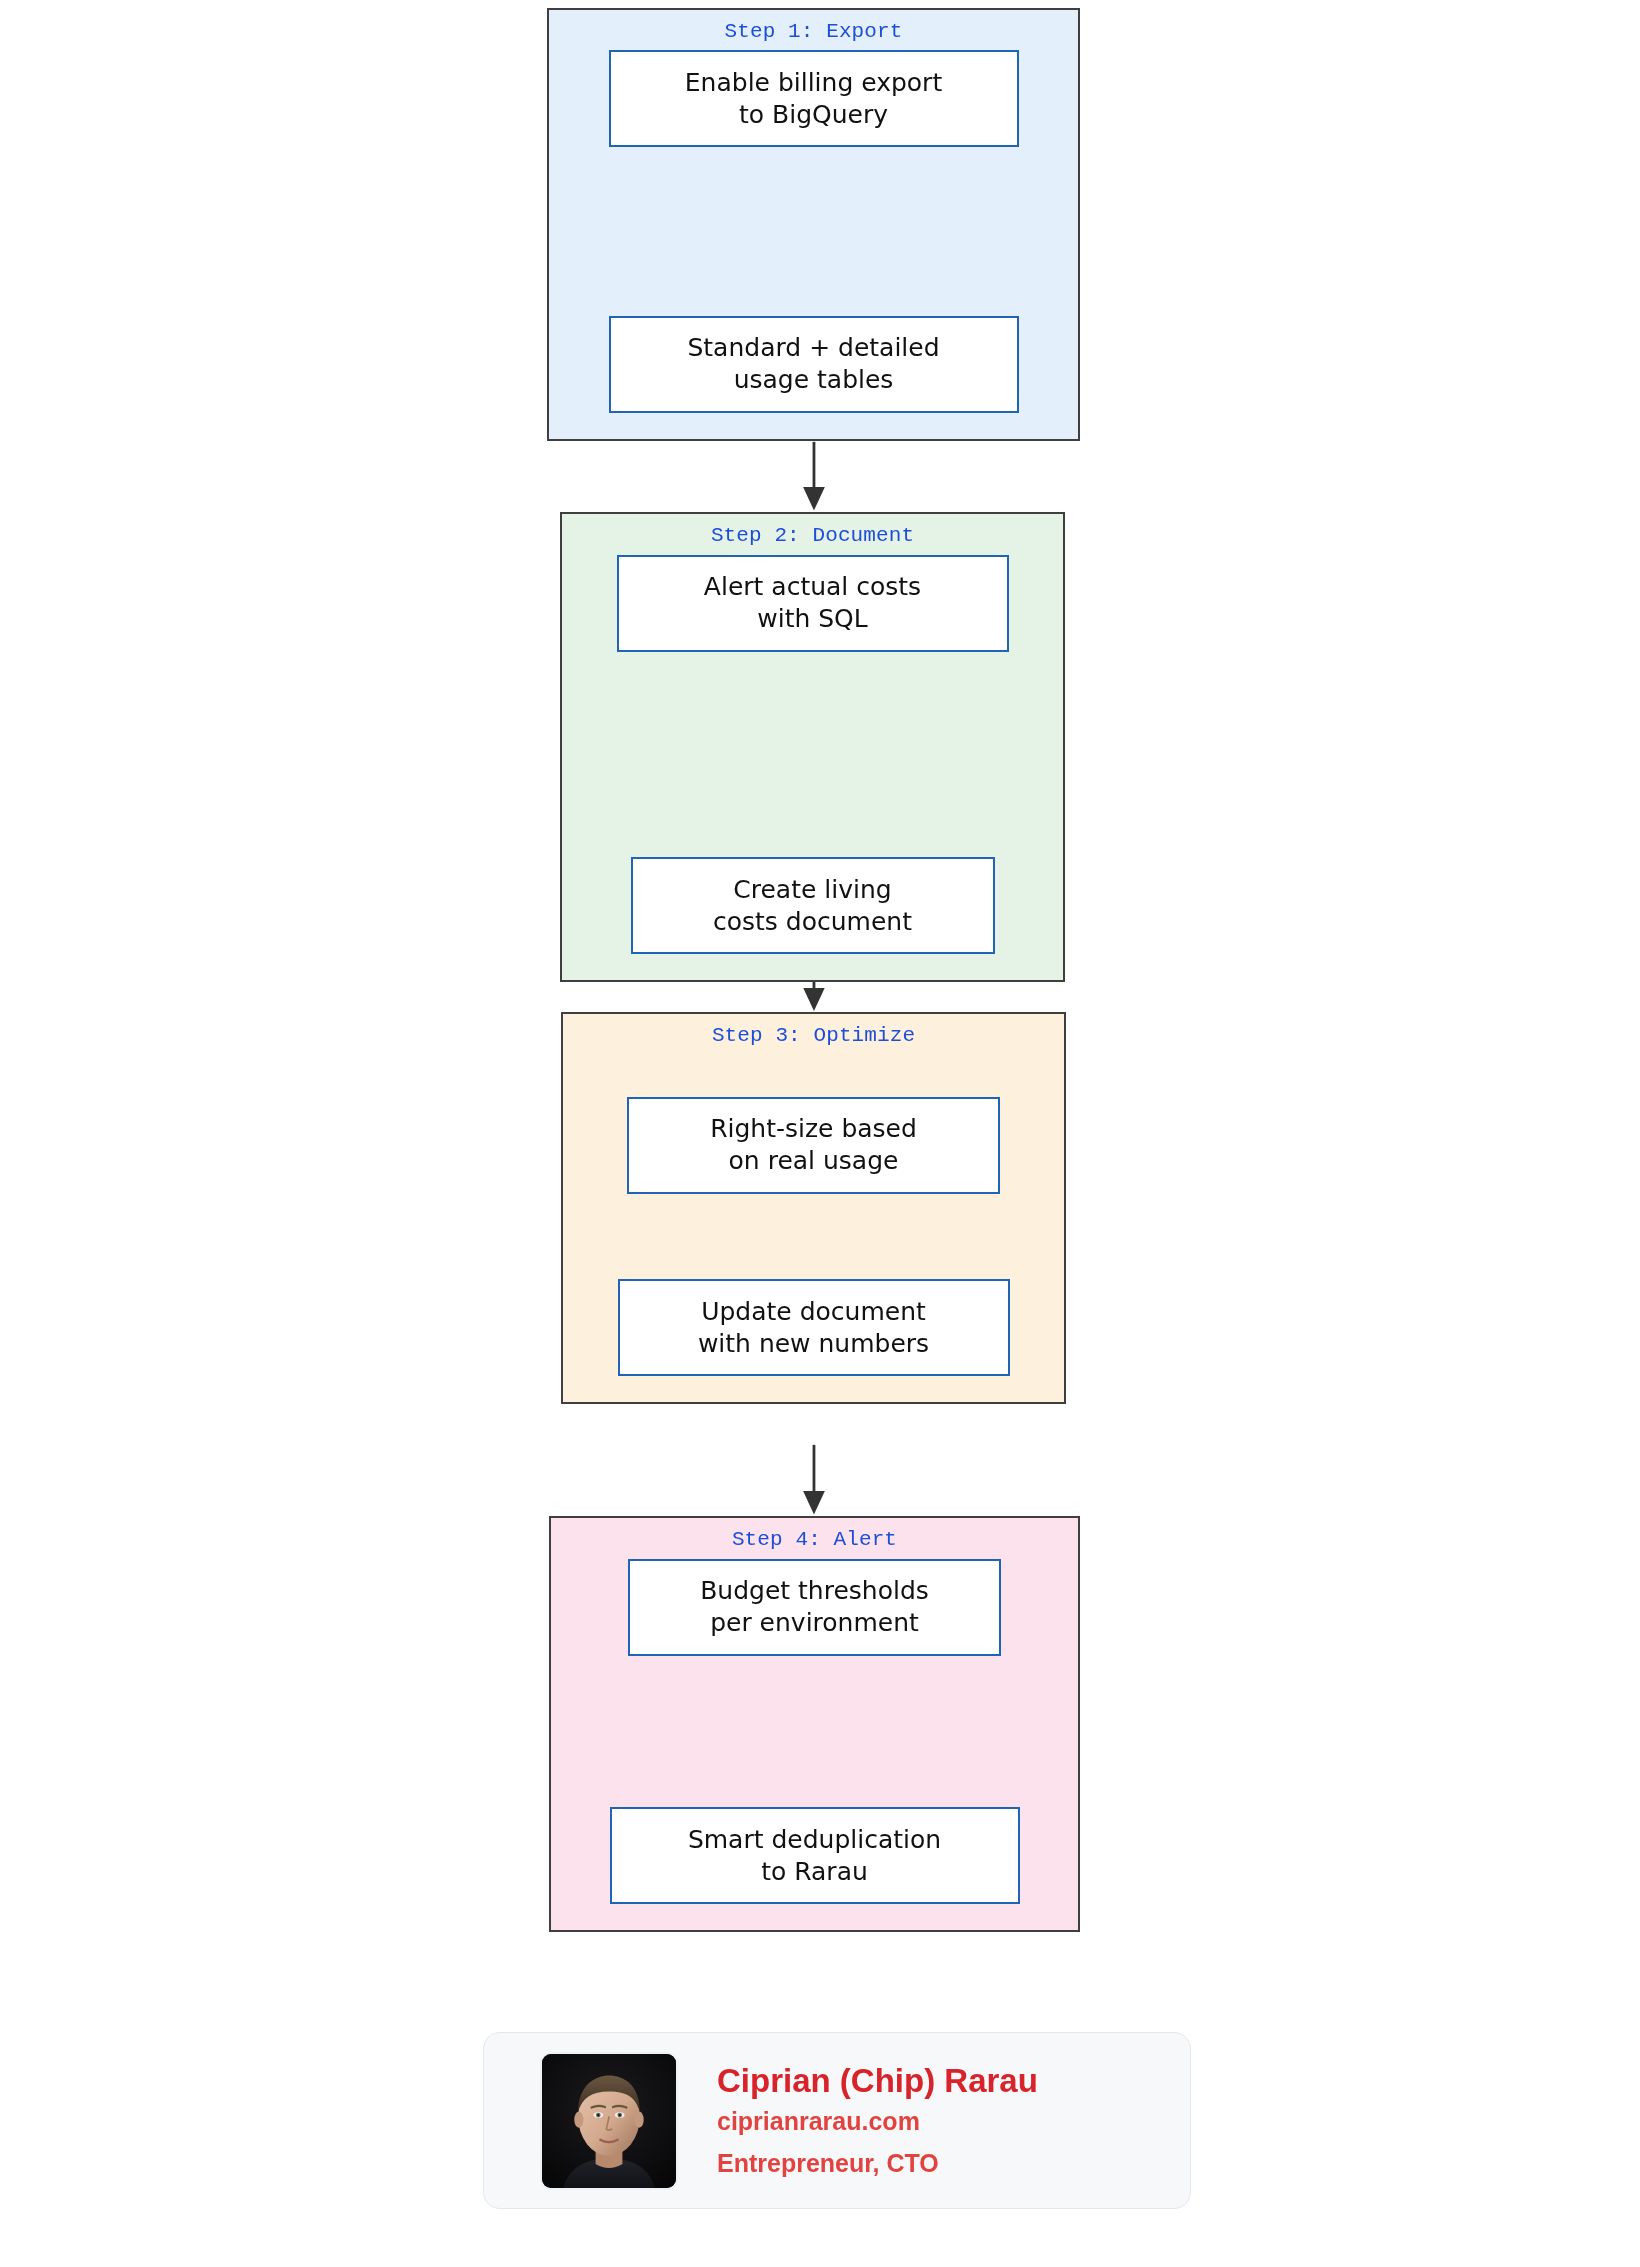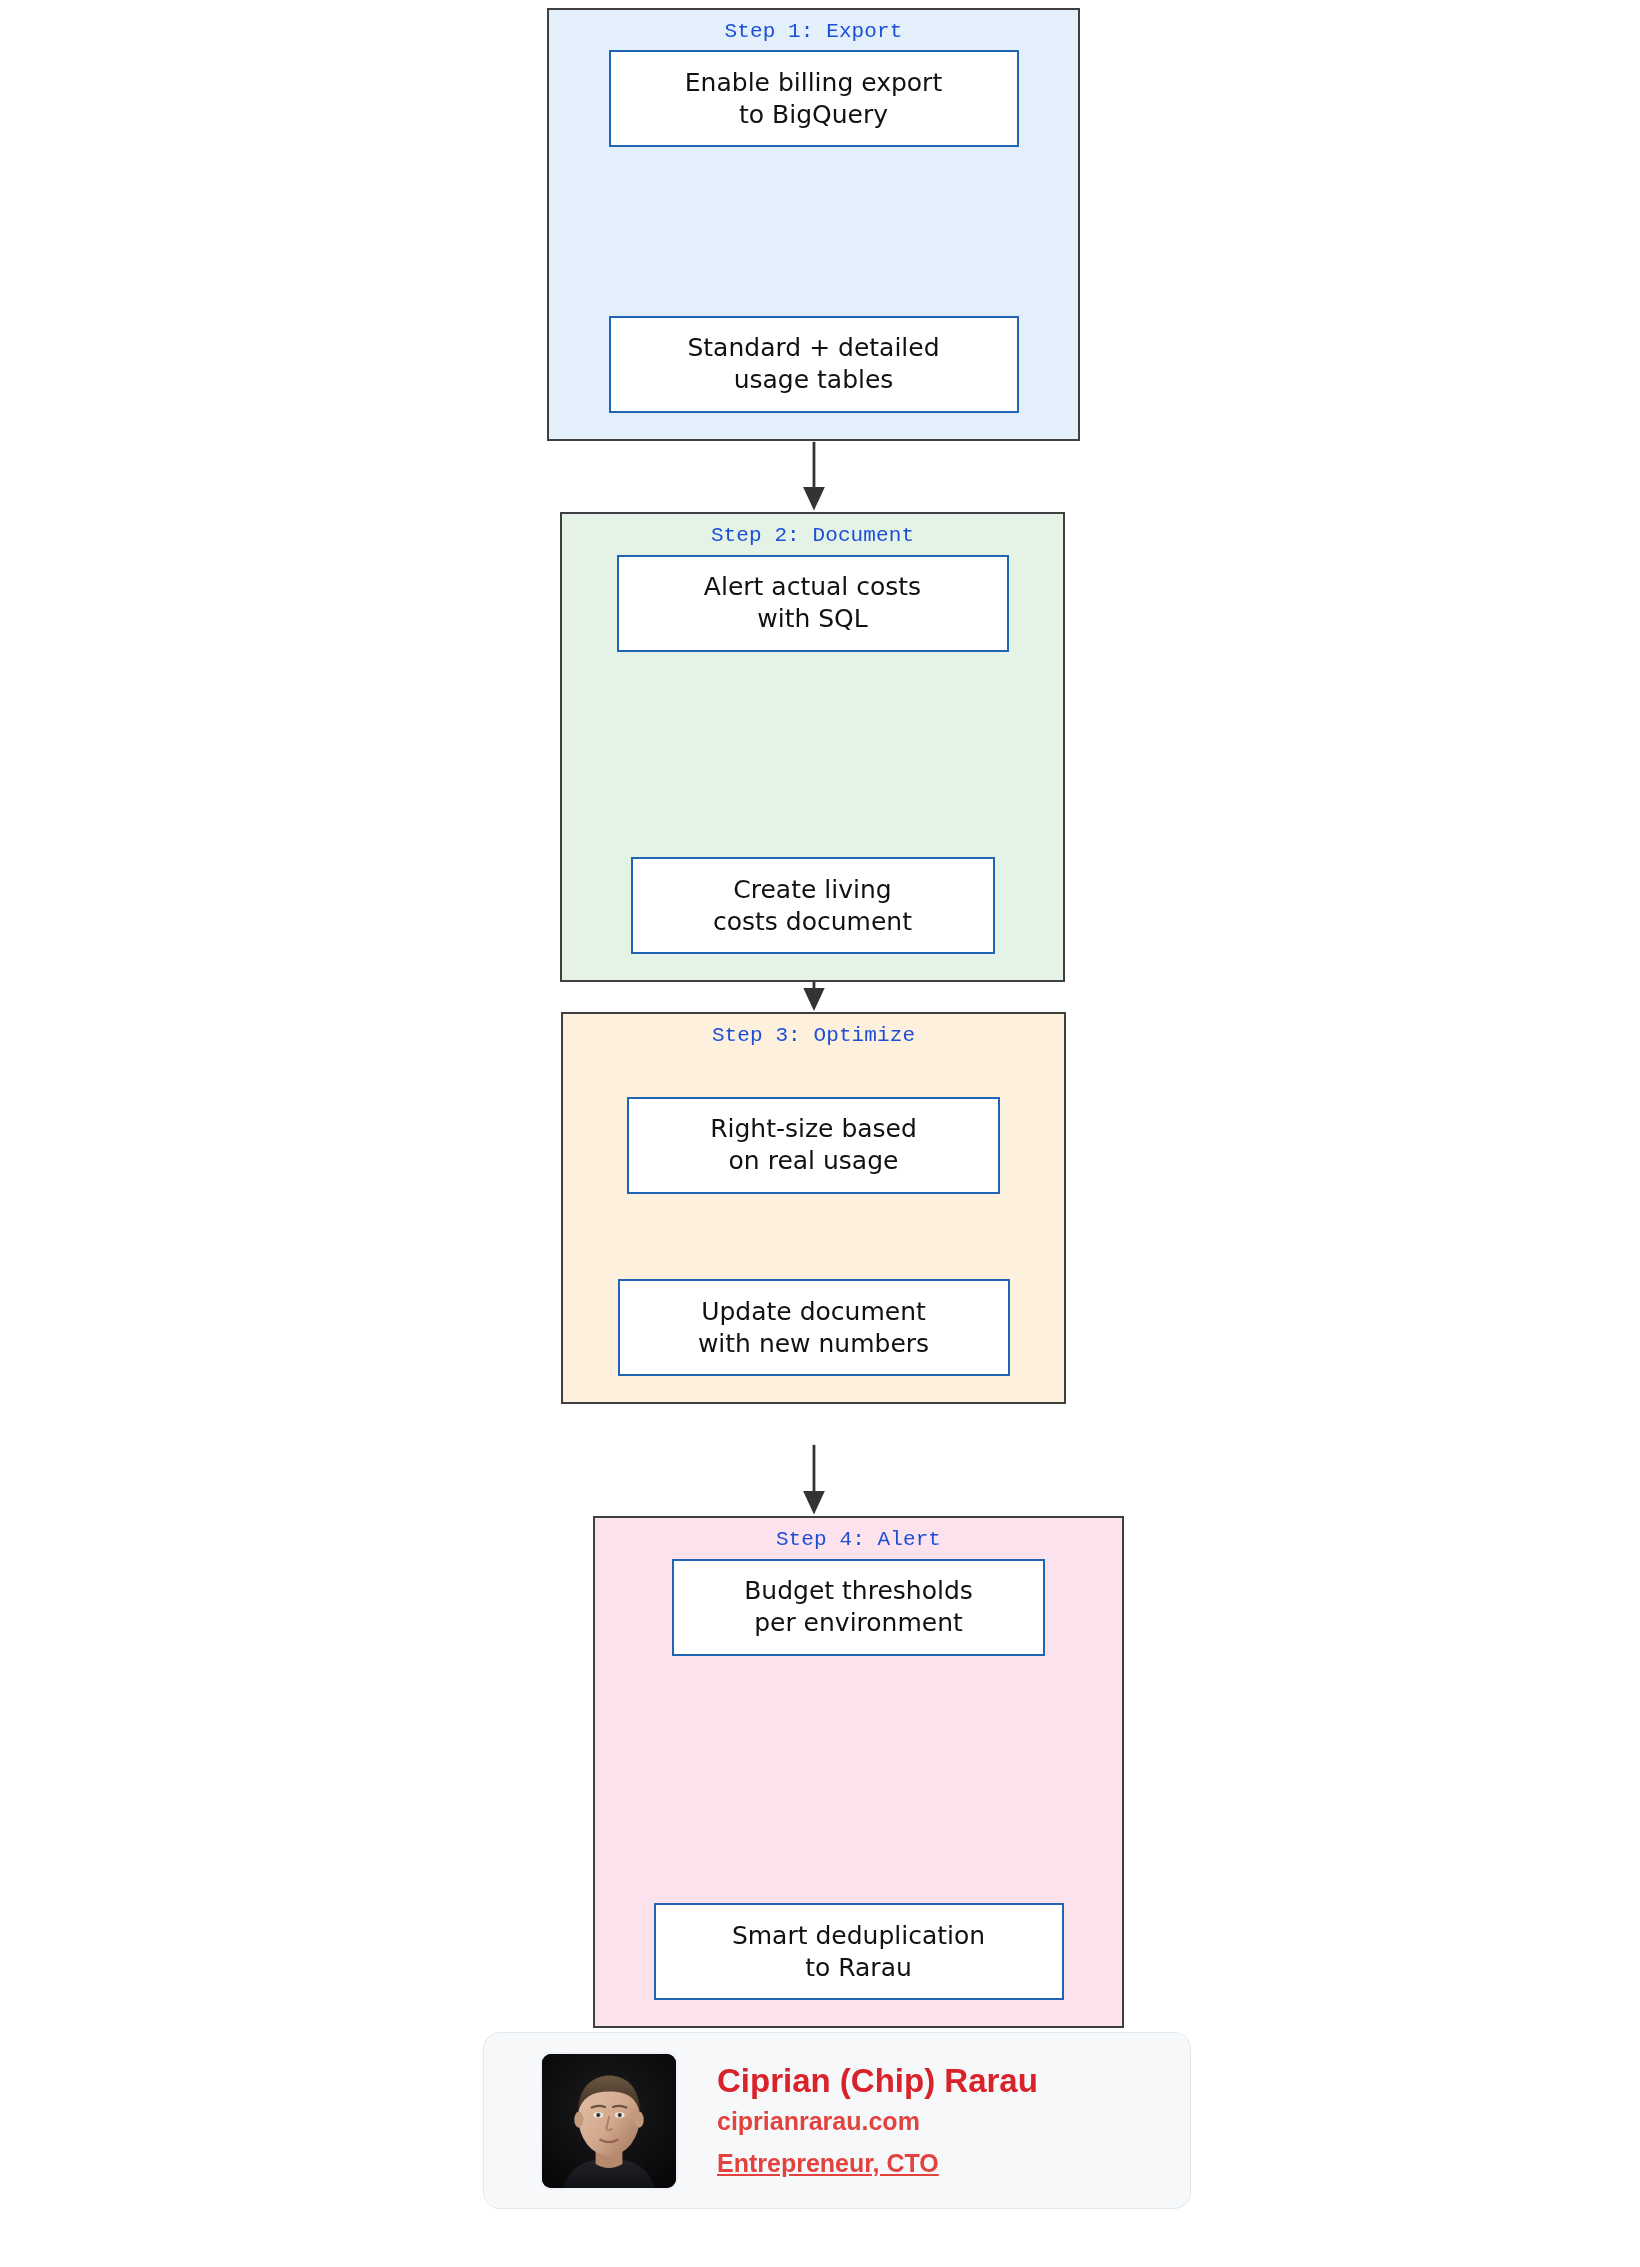--- a/index.html
+++ b/index.html
@@ -75,21 +75,21 @@
   .step-3 { background: #fdf0dd; }
   .step-4 { background: #fbe2ec; }
 
   
   #step-1 { left: 547px;  top: 7.5px;    width: 533px; height: 433px; }
   #step-2 { left: 560px;  top: 512px;  width: 505px; height: 470px; }
   #step-3 { left: 561px;  top: 1012px; width: 505px; height: 854px; }
   #step-4 { left: 549px;  top: 1516px; width: 531px; height: 667px; }
 
   #step-3 { height: 392px; gap: 42px; }
-  #step-4 { height: 512px; margin-left: 44px; }
+  #step-4 { height: 416px; }
 
   
   #step-1 .nodes { padding-top: 0; }
   #s1-n1 { width: 410px; height: 97px; }
   #s1-n2 { width: 410px; height: 97px; }
 
   #s2-n1 { width: 392px; height: 97px; }
   #s2-n2 { width: 364px; height: 97px; }
 
   #s3-n1 { width: 373px; height: 97px; }
@@ -156,21 +156,20 @@
     white-space: nowrap;
   }
   #sig-role {
     font-family: "Liberation Sans", sans-serif;
     font-weight: bold;
     font-size: 25px;
     color: #e2433f;
     line-height: 1.3;
     margin-top: 10px;
     white-space: nowrap;
-    text-decoration: underline;
   }
 </style>
 </head>
 <body>
 
 <div id="diagram">
 
   <svg class="arrow" width="1641" height="2267" viewBox="0 0 1760 2432">
     <defs>
       <marker id="ah" markerWidth="9" markerHeight="9" refX="6.2" refY="4.5" orient="auto" markerUnits="strokeWidth">

